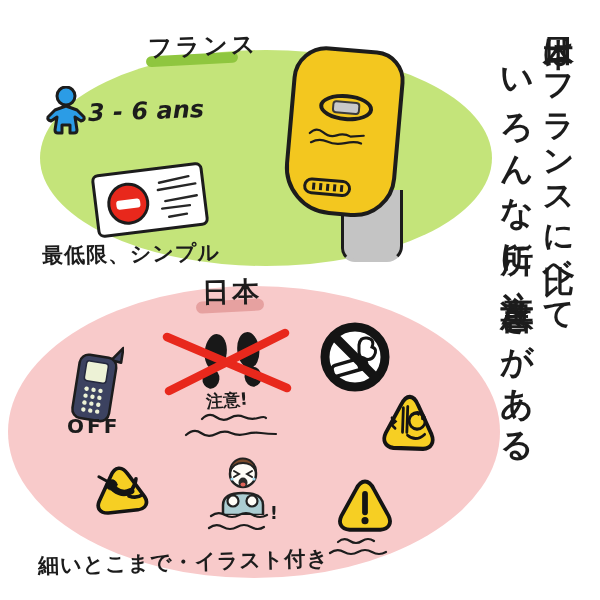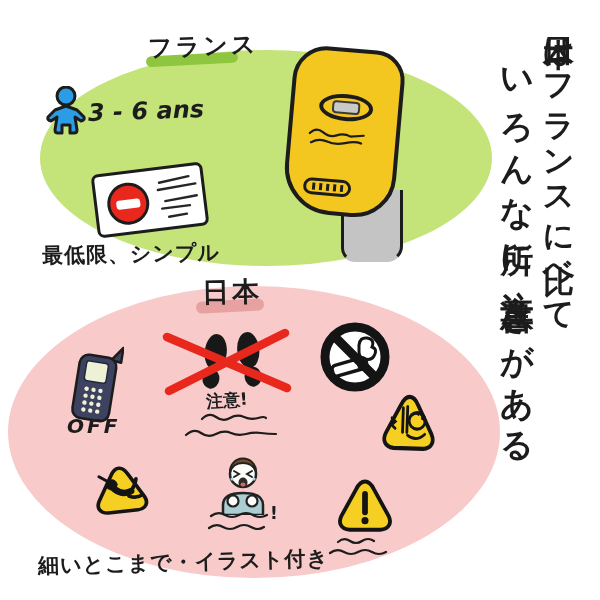--- a/index.html
+++ b/index.html
@@ -25,21 +25,21 @@
   .france-label { left:148px; top:30px; font-size:24px; letter-spacing:3px; transform:rotate(-2deg); z-index:2; }
   .france-underline { left:146px; top:54px; width:92px; height:11px; border-radius:6px;
     background:var(--green-underline); transform:rotate(-3deg); z-index:1; }
   .japan-label { left:202px; top:274px; font-size:27px; letter-spacing:3px; transform:rotate(-1deg); z-index:2; }
   .japan-underline { left:196px; top:300px; width:68px; height:12px; border-radius:6px;
     background:var(--pink-underline); transform:rotate(-3deg); z-index:1; }
 
   .age-label { left:88px; top:97px; font-size:24px; font-style:italic; transform:rotate(-2deg); z-index:2; }
   .france-caption { left:42px; top:240px; font-size:21px; letter-spacing:1px; transform:rotate(-1deg); z-index:2; }
   .japan-caption { left:38px; top:548px; font-size:21px; letter-spacing:1px; transform:rotate(-1.5deg); z-index:2; }
-  .phone-caption { left:67px; top:414px; font-size:20px; letter-spacing:3px; z-index:2;font-style:italic; }
+  .phone-caption { left:67px; top:414px; font-size:20px; letter-spacing:3px; z-index:2; }
   .footprints-caption { left:206px; top:389px; font-size:17px; transform:rotate(-4deg); z-index:3; }
   .baby-exclaim { left:270px; top:503px; font-size:17px; z-index:2; }
 
   
   .card {
     left:94px; top:168px; width:112px; height:64px; background:#fff;
     border:3px solid var(--ink); border-radius:7px; transform:rotate(-7deg); z-index:2;
   }
   .card-circle {
     position:absolute; left:10px; top:9px; width:42px; height:42px; border-radius:50%;

